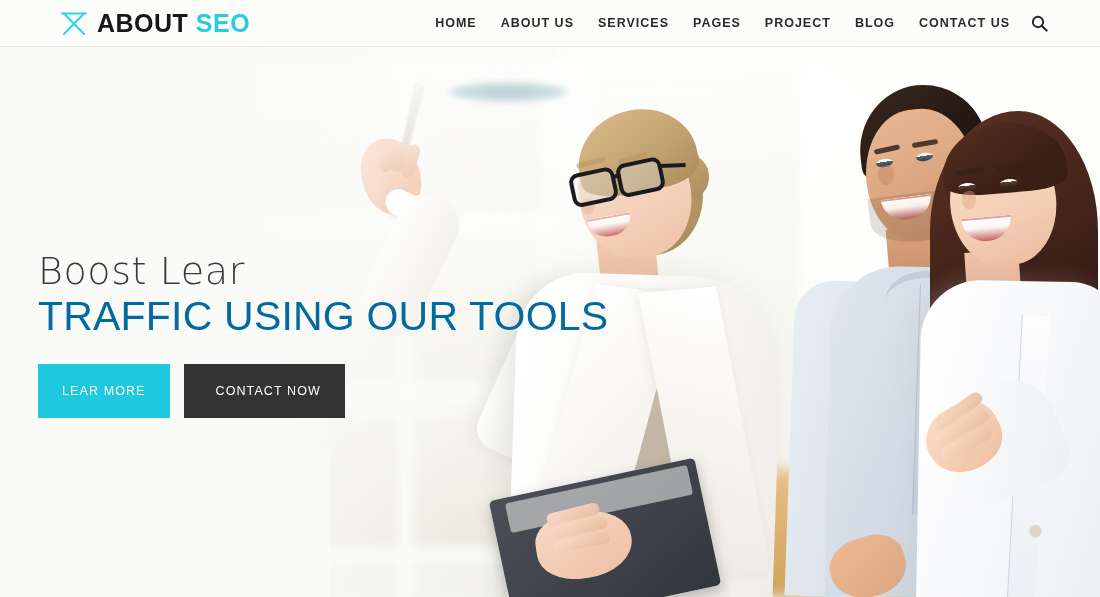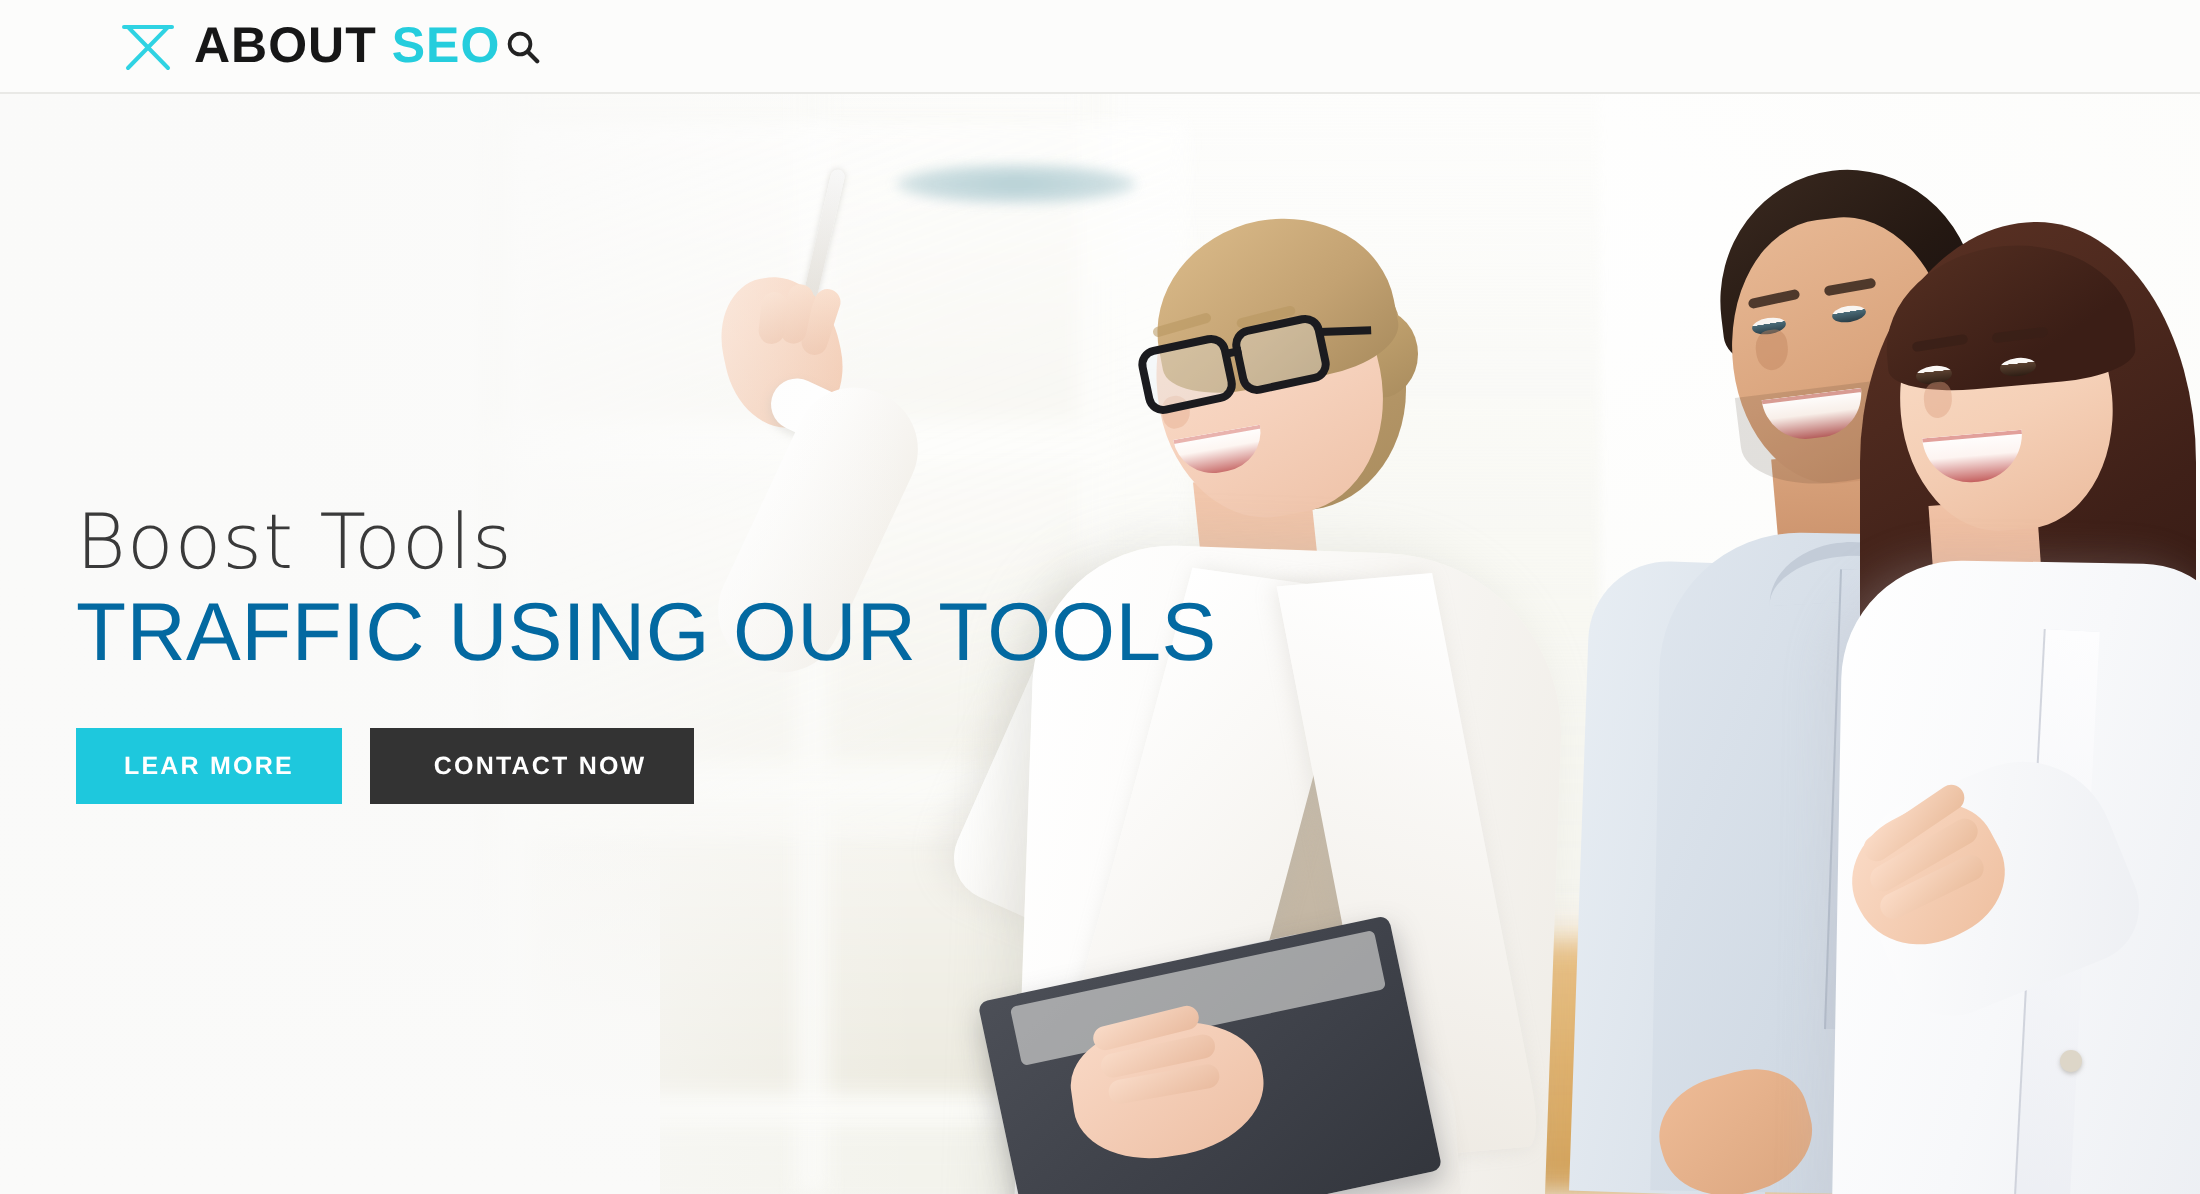--- a/index.html
+++ b/index.html
@@ -492,23 +492,23 @@
     white-space:nowrap;
   }
   .hero-sub {
     margin-top:26px;
     font-size:15.5px; font-weight:400; color:#8e8e8e;
     line-height:1.72; max-width:450px;
   }
   .hero-btns { margin-top:26px; display:flex; gap:14px; }
   .btn {
     border:none; cursor:pointer;
-    font-size:12.5px; font-weight:700; letter-spacing:1.1px;
+    font-size:12.5px; font-weight:400; letter-spacing:1.1px;
     text-transform:uppercase;
-    padding:0 24px; height:38px;
+    padding:0 24px; height:54px;
     display:inline-flex; align-items:center; justify-content:center;
   }
   .btn-primary { background:#1ec8dd; color:#ffffff; }
   .btn-dark    { background:#333333; color:#ffffff;padding-left:32px; }
 </style>
 </head>
 <body>
 
 <div id="page">
 
@@ -626,31 +626,40 @@
 
     <div class="logo">
       <svg class="logo-mark" viewBox="0 0 28 26">
         <line x1="2" y1="3.5" x2="26" y2="3.5" stroke="#2fd3e3" stroke-width="2" stroke-linecap="round"></line>
         <line x1="4" y1="3.5" x2="24" y2="24" stroke="#2fd3e3" stroke-width="2" stroke-linecap="round"></line>
         <line x1="24" y1="3.5" x2="4" y2="24" stroke="#2fd3e3" stroke-width="2" stroke-linecap="round"></line>
       </svg>
       <span class="logo-text"><span class="logo-spin">ABOUT</span> <span class="logo-seo">SEO</span></span>
     </div>
 
+    <nav class="nav">
+      <a href="#">HOME</a>
+      <a href="#">ABOUT US</a>
+      <a href="#">SERVICES</a>
+      <a href="#">PAGES</a>
+      <a href="#">PROJECT</a>
+      <a href="#">BLOG</a>
+      <a href="#">CONTACT US</a>
+    </nav>
 
     <button class="search-btn">
       <svg width="17" height="17" viewBox="0 0 17 17">
         <circle cx="7" cy="7" r="5.2" fill="none" stroke="#222" stroke-width="1.9"></circle>
         <line x1="10.9" y1="10.9" x2="15.6" y2="15.6" stroke="#222" stroke-width="2.1" stroke-linecap="round"></line>
       </svg>
     </button>
   </div>
 
   <div class="hero-copy">
-    <div class="hero-kicker">Boost Tools</div>
+    <div class="hero-kicker">Boost Lear</div>
     <div class="hero-title">Traffic Using Our Tools</div>
     <div class="hero-btns">
       <button class="btn btn-primary">Lear More</button>
       <button class="btn btn-dark">Contact Now</button>
     </div>
   </div>
 
 </div>
 
 </body></html>

